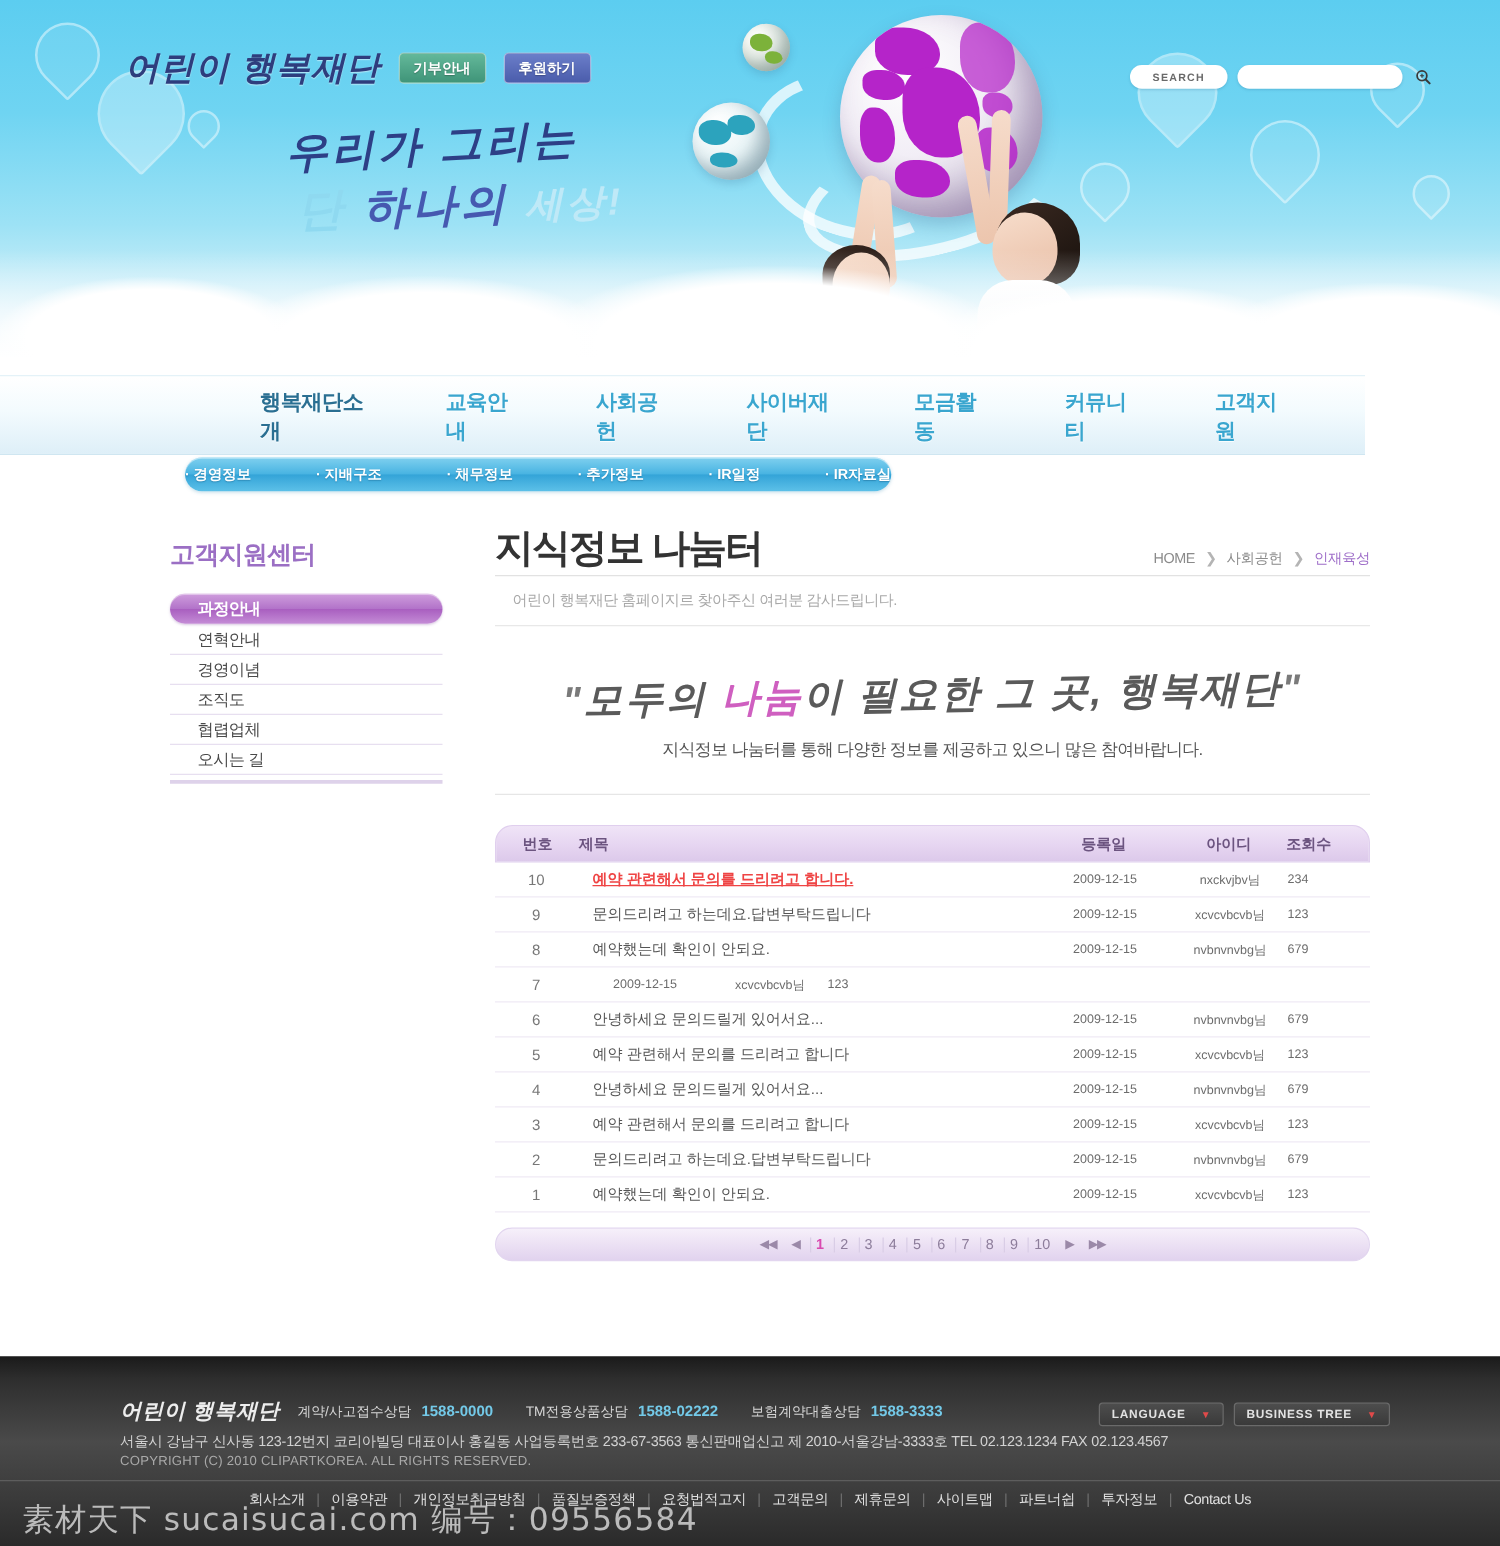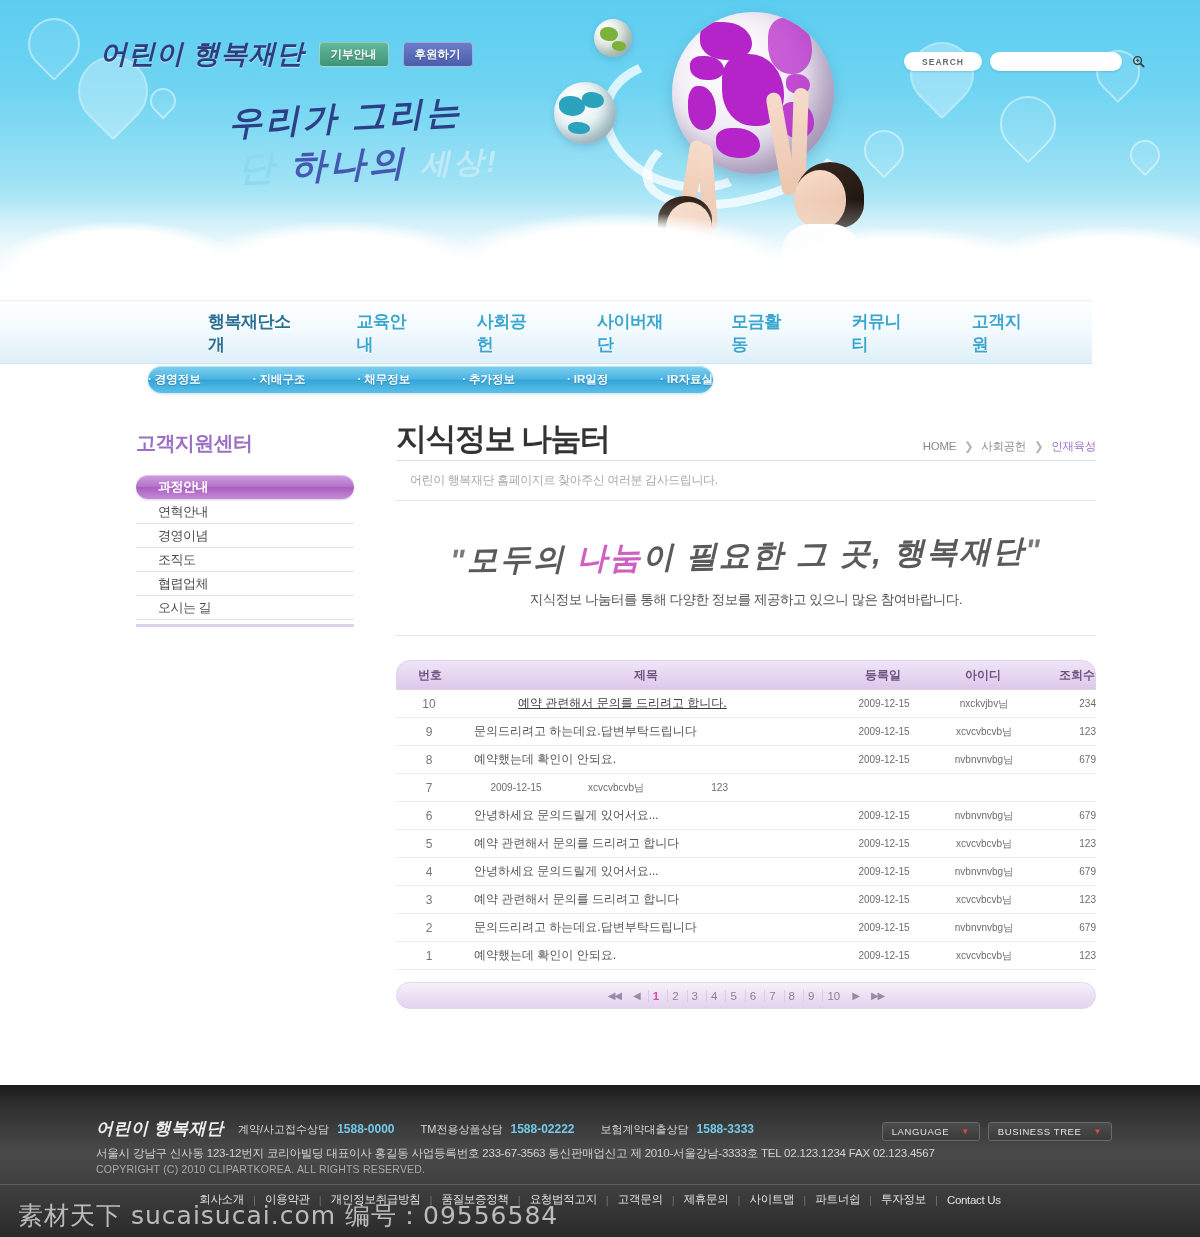--- a/index.html
+++ b/index.html
@@ -191,25 +191,25 @@
     font-size: 12px; font-weight: bold; color: #6c5480;
   }
   .trow {
     display: flex; align-items: center; height: 28px;
     border-bottom: 1px solid #f0eaf5; font-size: 12px; color: #555555;
   }
   .c-no    { width: 66px; text-align: center; }
   .c-title { flex: 1; padding-left: 12px; text-align: left; }
   .c-date  { width: 108px; text-align: center; }
   .c-id    { width: 92px; text-align: center; }
-  .c-hit   { width: 66px; text-align: right; }
-  .thead .c-title { text-align: center; padding-left: 0; }
+  .c-hit   { width: 66px; text-align: left; }
+  .thead .c-title { text-align: left; padding-left: 0; }
   .trow .c-no  { color: #777777; }
   .trow .c-date, .trow .c-id, .trow .c-hit { color: #6c6c6c; font-size: 10px; }
-  .trow.hot .c-title a { color: #404040; font-weight: normal; text-decoration: underline; margin-left: 44px; }
+  .trow.hot .c-title a { color: #ef4444; font-weight: bold; text-decoration: underline; }
   .trow .c-title a { color: #555555; text-decoration: none; cursor: pointer; }
 
   .pager {
     margin-top: 12px; height: 27px; border-radius: 14px;
     background: linear-gradient(180deg, #f6f0fa 0%, #ece1f4 50%, #e1d3ee 100%);
     border: 1px solid #e2d5ef;
     display: flex; align-items: center; justify-content: center; gap: 4px;
   }
   .pg { font-size: 11.5px; color: #8d7d9b; cursor: pointer; padding: 0 4px; }
   .pg.num { border-left: 1px solid #d9cde6; }
@@ -231,21 +231,21 @@
   .f-tel-label { color: #d6d6d6; }
   .f-tel-num { color: #73c9e8; font-weight: bold; font-size: 12px; margin-left: 5px; }
   .f-addr {
     position: absolute; left: 96px; top: 1146px; font-size: 11.5px; color: #d2d2d2; letter-spacing: -.2px;
   }
   .f-copy { position: absolute; left: 96px; top: 1163px; font-size: 10.5px; color: #a9a9a9; letter-spacing: .2px; }
   .f-selects { position: absolute; right: 88px; top: 1122px; display: flex; gap: 8px; }
   .f-select {
     border: 1px solid #6a6a6a; border-radius: 3px; padding: 3px 9px; font-size: 9.5px;
     color: #e2e2e2; letter-spacing: .6px; background: linear-gradient(180deg, #4d4d4d, #3a3a3a);
-    display: flex; align-items: center; gap: 12px; cursor: pointer;
+    display: flex; align-items: center; gap: 12px; cursor: pointer; font-weight: bold;
   }
   .f-select .chev { color: #e04a4a; font-size: 8px; }
   .f-links {
     position: absolute; left: 0; top: 1192px; width: 1200px;
     display: flex; align-items: center; justify-content: center; gap: 0;
     font-size: 11.5px; color: #e0e0e0;
   }
   .f-link { padding: 0 9px; cursor: pointer; letter-spacing: -.3px; }
   .f-div { color: #6f6f6f; }
   .f-rule { position: absolute; left: 0; top: 1184px; width: 1200px; height: 1px; background: #5d5d5d; }

